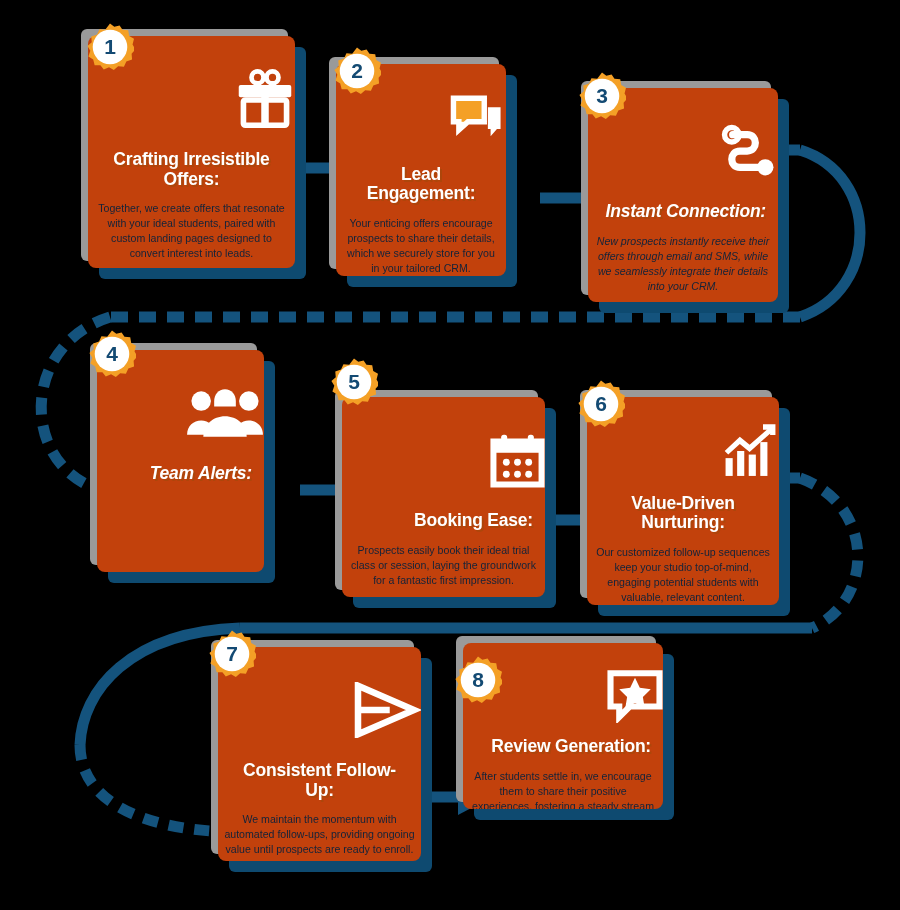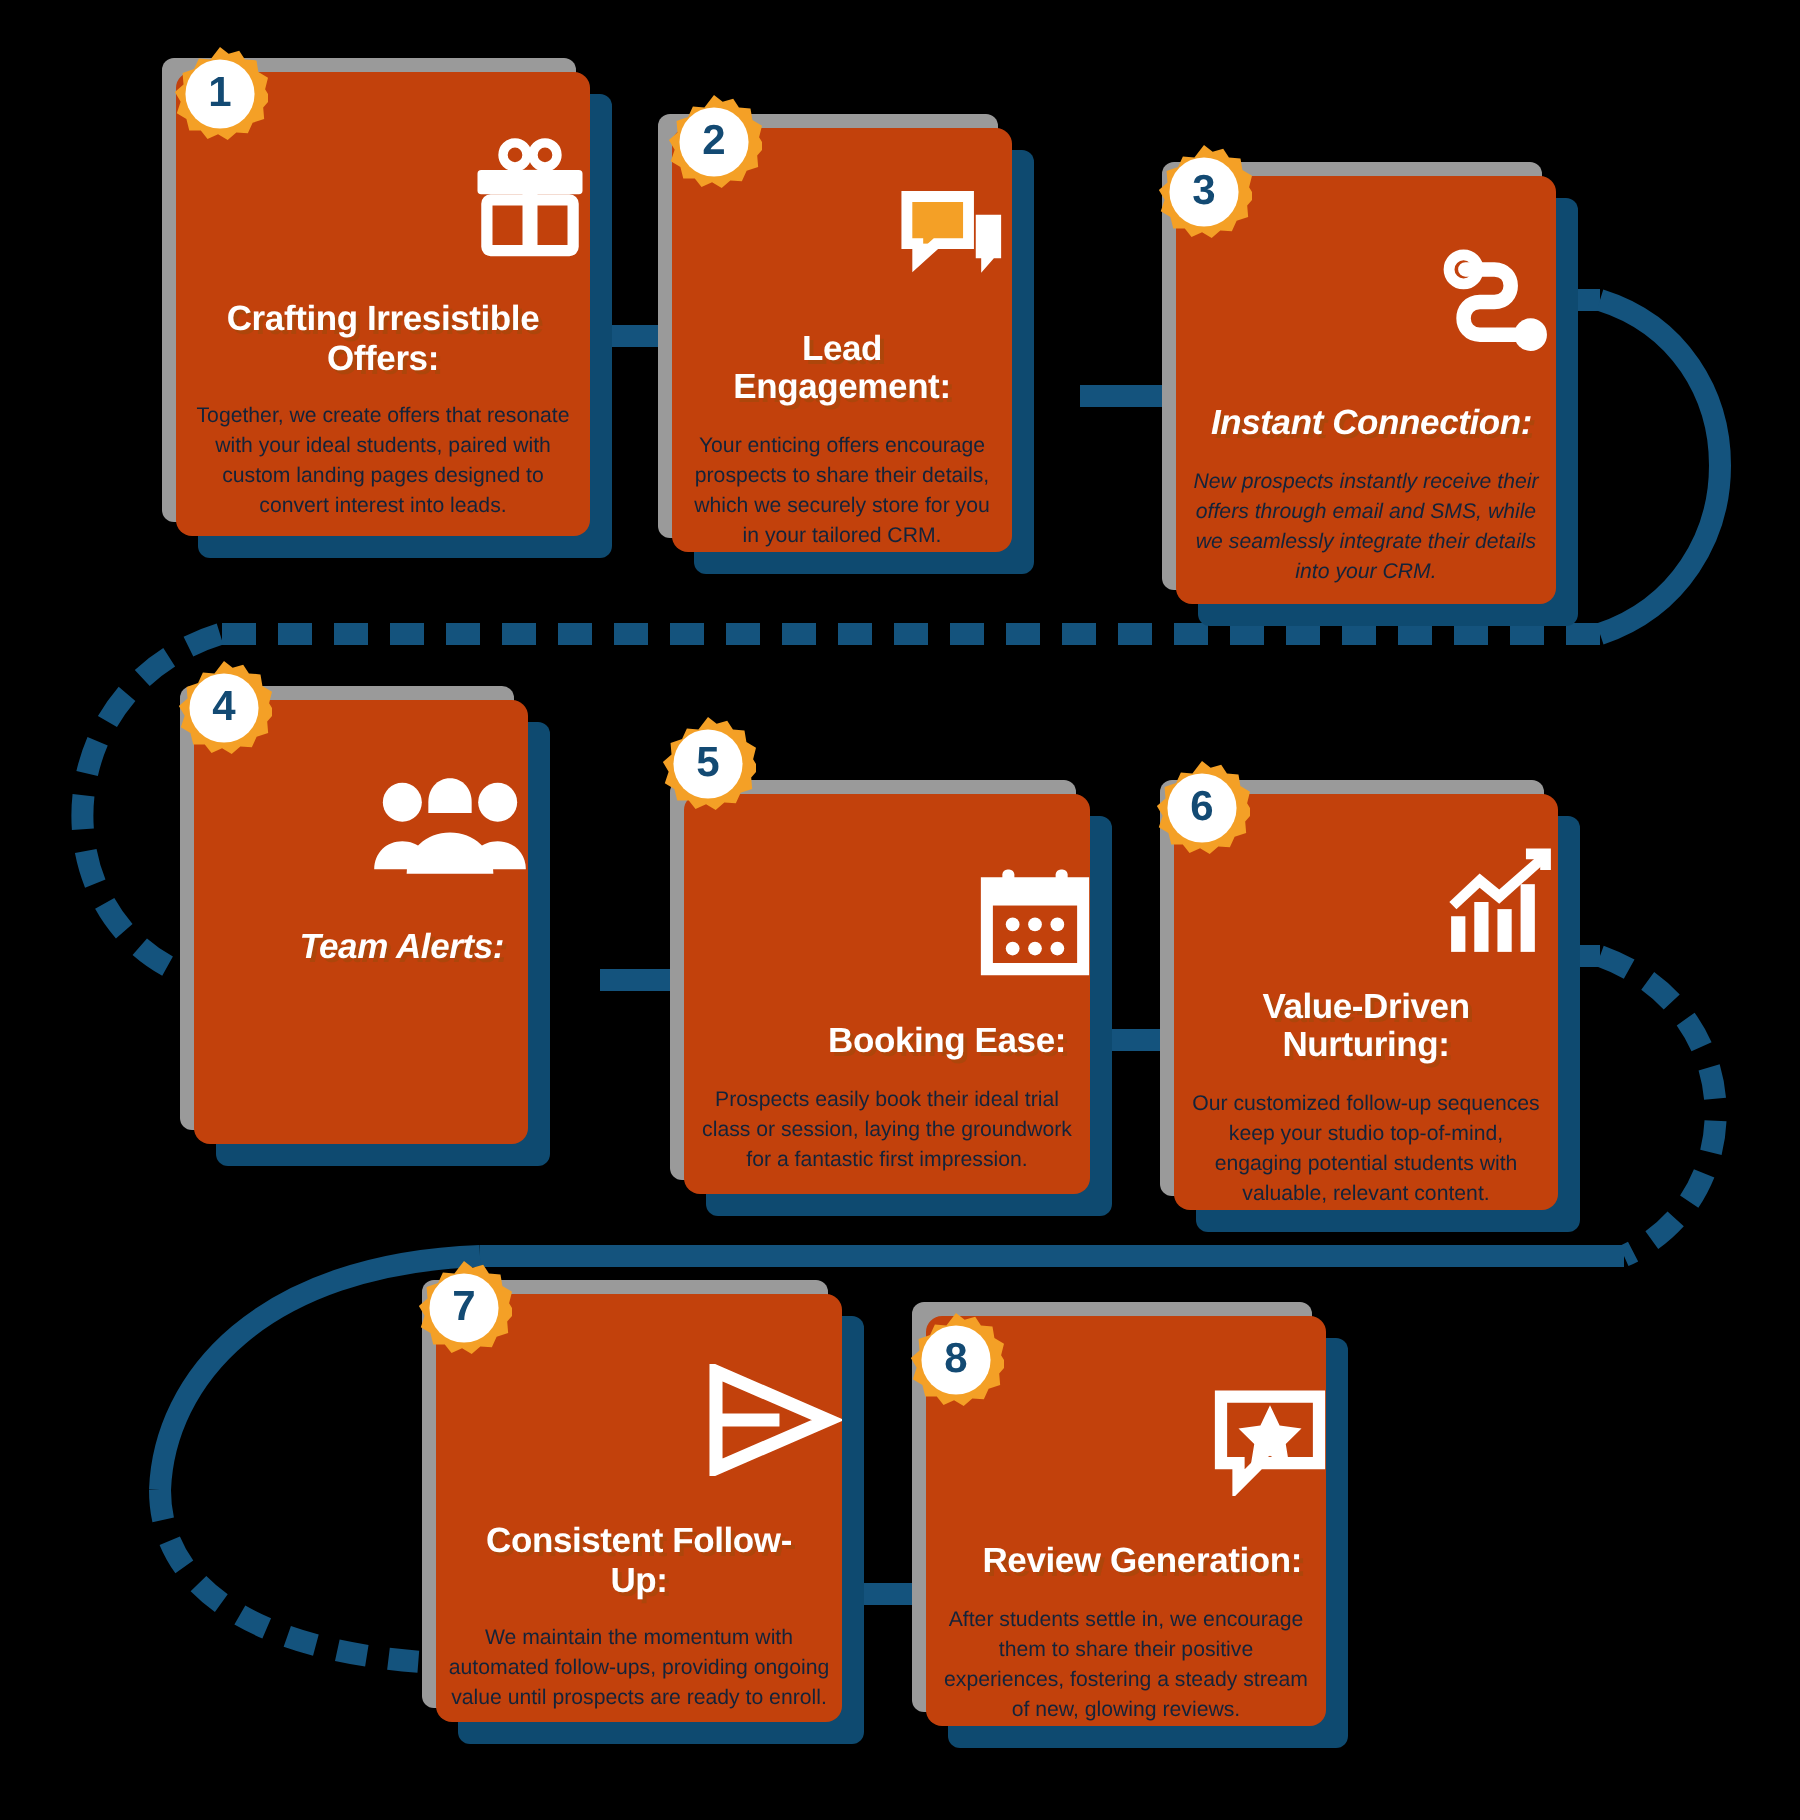--- a/index.html
+++ b/index.html
@@ -291,21 +291,21 @@
       <div class="c-body">We maintain the momentum with automated follow-ups, providing ongoing value until prospects are ready to enroll.</div>
     </div>
   </div>
   <div class="badge" style="left:208px;top:630px;">
     <svg class="burst" viewBox="0 0 100 100">
         <use href="#ic-burst"></use>
       </svg>
     <div class="num">7</div>
   </div>
 
-  <div class="card" style="left:463px;top:658px;width:200px;height:205px;">
+  <div class="card" style="left:463px;top:643px;width:200px;height:166px;">
     <div class="shadow-grey"></div>
     <div class="shadow-blue"></div>
     <div class="face">
       <div class="icon-wrap">
         <svg width="56" height="54">
             <use href="#ic-review"></use>
           </svg>
       </div>
       <div class="c-title">Review Generation:</div>
       <div class="c-body">After students settle in, we encourage them to share their positive experiences, fostering a steady stream of new, glowing reviews.</div>

